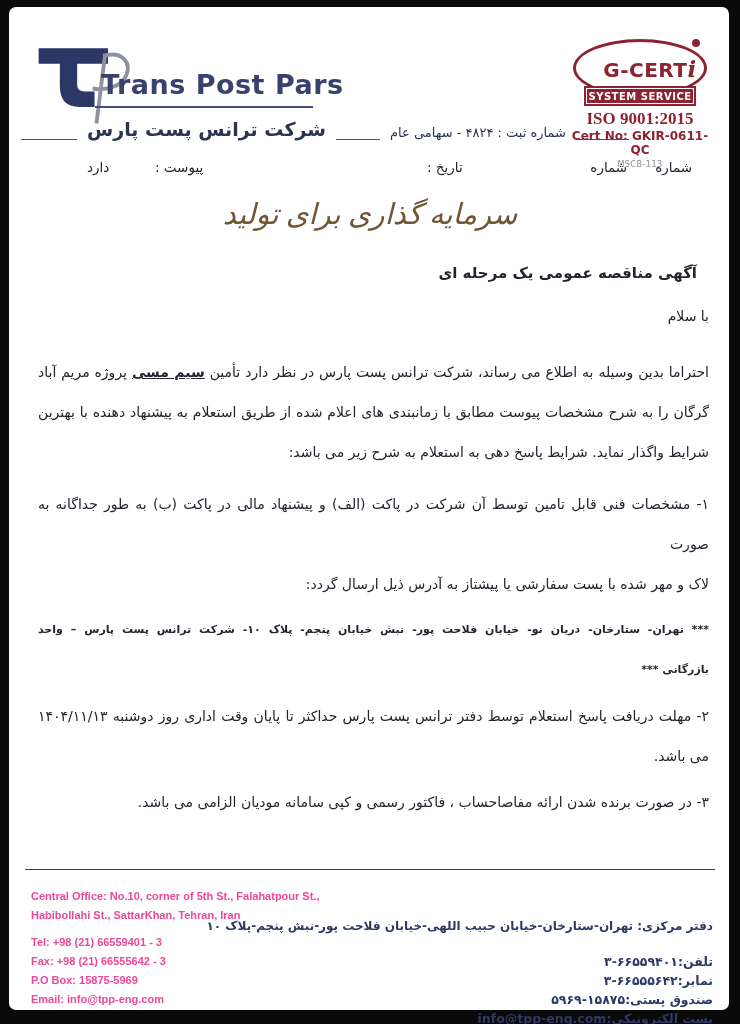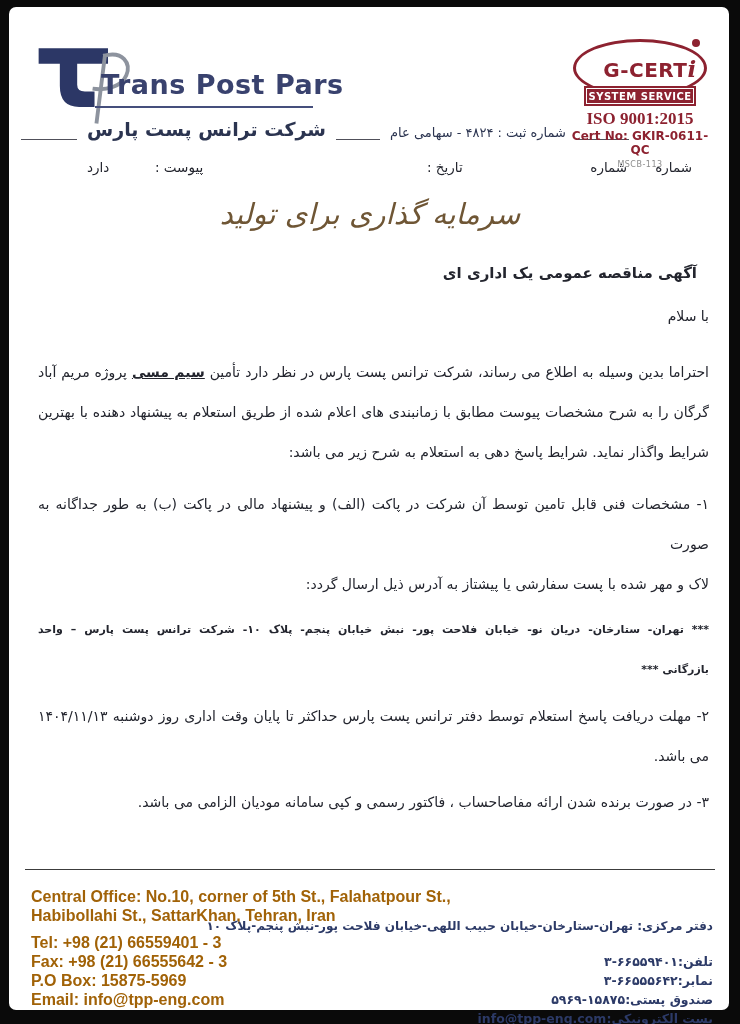--- a/index.html
+++ b/index.html
@@ -56,42 +56,42 @@
   
   .meta-row span, .meta-row div{color:#23252e;font-size:13.5px;}
   .meta-number{position:absolute;top:152px;right:37px;display:flex;gap:28px;direction:rtl;}
   .meta-date{position:absolute;top:152px;left:374px;direction:rtl;margin-left:44px;}
   .meta-attach-label{position:absolute;top:152px;left:146px;direction:rtl;}
   .meta-attach-value{position:absolute;top:152px;left:78px;direction:rtl;}
   
   .slogan{
     position:absolute;top:190px;left:0;right:0;text-align:center;
     direction:rtl;font-style:italic;font-size:29px;color:#6f5635;
-    padding-left:2px;letter-spacing:1px;
+    padding-left:2px;letter-spacing:1px;font-family:Liberation Serif, serif;
   }
   
   .content{
     position:absolute;top:255px;left:29px;right:20px;
     direction:rtl;color:#23252e;font-size:14px;text-align:right;
   }
   .letter-title{font-size:15px;font-weight:bold;margin:0 12px 22px 0;line-height:22px;}
   .salutation{line-height:20px;margin-bottom:26px;}
   .tline{line-height:40px;}
   .just{text-align:justify;text-align-last:justify;}
   .pblock{margin-bottom:0;}
   .mb-lg{margin-bottom:12px;}
   .mb-sm{margin-bottom:6px;}
   .hl{font-weight:bold;text-decoration:underline;}
   .address-note .tline{font-size:11px;font-weight:bold;}
   
   .footer-divider{position:absolute;top:862px;left:16px;right:14px;height:1px;background:#3c3c3c;}
   .footer-en{
     position:absolute;left:22px;top:880px;
     font-family:"Liberation Sans", sans-serif;
-    font-size:16px;font-weight:bold;color:#a16207;line-height:19px;
+    font-size:11px;font-weight:bold;color:#ec4899;line-height:19px;
   }
   .footer-en-contact{margin-top:8px;}
   .footer-fa{
     position:absolute;right:16px;top:878px;direction:rtl;text-align:right;
     color:#2c3a67;font-size:12.5px;font-weight:bold;
   }
   .footer-fa-address{font-size:12px;margin-bottom:16px;white-space:nowrap;margin-top:32px;}
   .footer-fa div{line-height:19px;}
 </style>
 </head>
@@ -135,21 +135,21 @@
       <span>شماره</span>
     </div>
     <span class="meta-date">تاریخ :</span>
     <span class="meta-attach-label">پیوست :</span>
     <span class="meta-attach-value">دارد</span>
   </div>
 
   <div class="slogan">سرمایه گذاری برای تولید</div>
 
   <div class="content">
-    <div class="letter-title">آگهی مناقصه عمومی یک اداری ای</div>
+    <div class="letter-title">آگهی مناقصه عمومی یک مرحله ای</div>
     <div class="salutation">با سلام</div>
 
     <div class="pblock mb-lg">
       <div class="tline just"><span>احتراما بدین وسیله به اطلاع می رساند، شرکت ترانس پست پارس در نظر دارد تأمین </span><span class="hl">سیم مسی</span><span> پروژه مریم آباد</span></div>
       <div class="tline just">گرگان را به شرح مشخصات پیوست مطابق با زمانبندی های اعلام شده از طریق استعلام به پیشنهاد دهنده با بهترین</div>
       <div class="tline">شرایط واگذار نماید. شرایط پاسخ دهی به استعلام به شرح زیر می باشد:</div>
     </div>
 
     <div class="pblock mb-sm">
       <div class="tline just">۱- مشخصات فنی قابل تامین توسط آن شرکت در پاکت (الف) و پیشنهاد مالی در پاکت (ب) به طور جداگانه به صورت</div>

